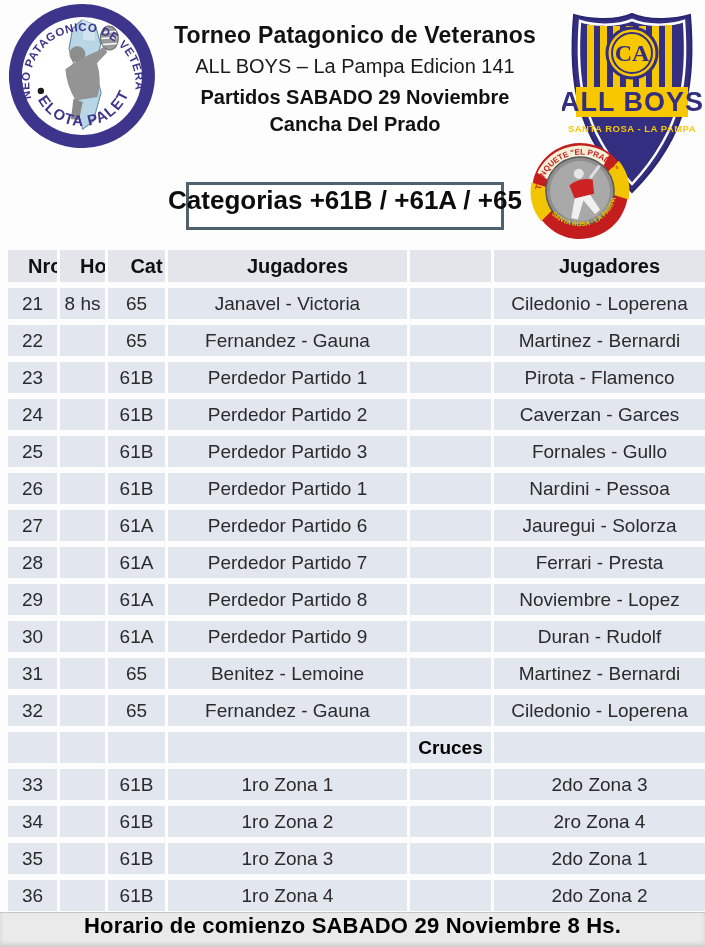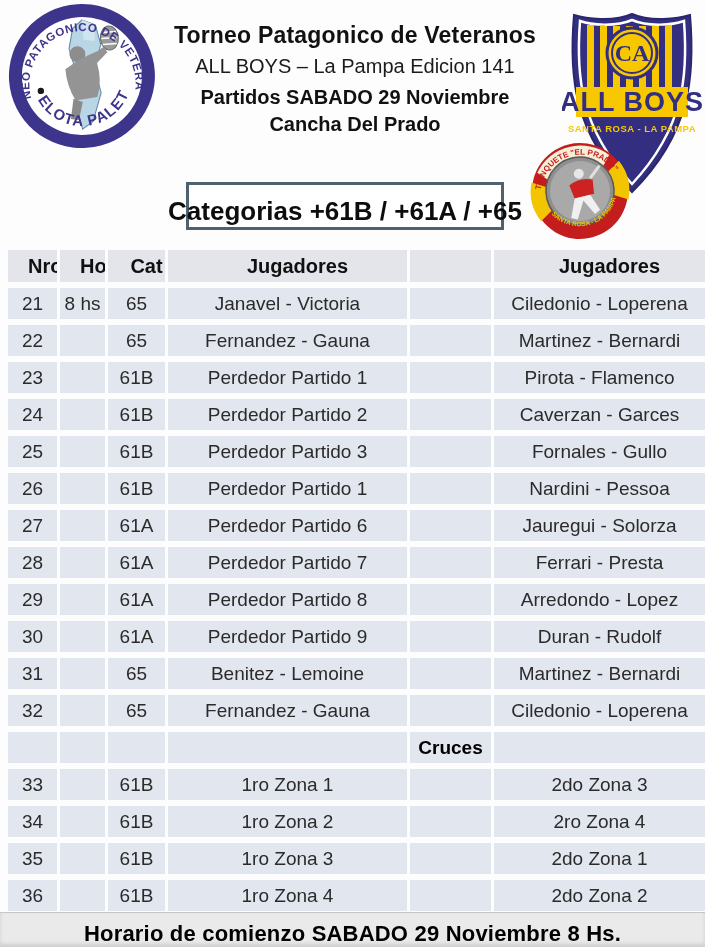--- a/index.html
+++ b/index.html
@@ -11,36 +11,36 @@
   .title-line1{font-size:23px;font-weight:bold;letter-spacing:.2px;}
   .title-line2{font-size:20px;font-weight:400;margin-top:6px;color:#1b1b1b;}
   .title-line3{font-size:20px;font-weight:bold;margin-top:8px;}
   .title-line4{font-size:20px;font-weight:bold;margin-top:4px;}
 
   .logo-left{position:absolute;left:6px;top:2px;width:152px;height:150px;}
   .logo-shield{position:absolute;left:562px;top:8px;width:140px;height:190px;}
   .logo-prado{position:absolute;left:523px;top:141px;width:118px;height:100px;}
 
   .cat-box{position:absolute;left:186px;top:182px;width:312px;height:42px;
-    border:3px solid #50616e;background:#fff;display:flex;align-items:flex-end;justify-content:center;}
+    border:3px solid #50616e;background:#fff;display:flex;align-items:flex-start;justify-content:center;}
   .cat-box span{font-size:26px;font-weight:bold;color:#0d0d0d;white-space:nowrap;}
 
   
   .table-wrap{position:absolute;left:0;top:250px;width:705px;}
   .trow{display:grid;grid-template-columns:49px 45px 57px 239px 81px 211px;column-gap:3px;
     margin:0 0 6px 8px;}
   .cell{height:31px;background:#e2e6ee;font-size:19px;line-height:31px;text-align:center;
     color:#2b2b2b;overflow:hidden;white-space:nowrap;}
   .hrow .cell{font-weight:bold;color:#101010;background:#e3e5eb;height:32px;line-height:32px;font-size:20px;padding-left:20px;}
   .cell.bold{font-weight:bold;color:#000;}
 
   
   .footer{position:absolute;left:0;bottom:0;width:705px;height:34px;background:#eaeaea;
     border-top:1px solid #c6c6c6;box-shadow:inset 0 -3px 4px rgba(0,0,0,.12);
-    display:flex;align-items:flex-end;justify-content:center;}
+    display:flex;align-items:flex-start;justify-content:center;}
   .footer span{font-size:22px;font-weight:bold;color:#000;letter-spacing:.2px;}
 </style>
 </head>
 <body>
 
 <div class="page">
 
   <svg class="logo-left" viewBox="0 0 152 150">
     <g transform="rotate(-4 76 75)">
       <ellipse cx="76" cy="74" rx="73" ry="72" fill="#3d358b"></ellipse>
@@ -200,21 +200,21 @@
           <div class="cell">Perdedor Partido 7</div>
           <div class="cell"></div>
           <div class="cell">Ferrari - Presta</div>
         </div>
         <div class="trow">
           <div class="cell">29</div>
           <div class="cell"></div>
           <div class="cell">61A</div>
           <div class="cell">Perdedor Partido 8</div>
           <div class="cell"></div>
-          <div class="cell">Arredondo - Lopez</div>
+          <div class="cell">Noviembre - Lopez</div>
         </div>
         <div class="trow">
           <div class="cell">30</div>
           <div class="cell"></div>
           <div class="cell">61A</div>
           <div class="cell">Perdedor Partido 9</div>
           <div class="cell"></div>
           <div class="cell">Duran - Rudolf</div>
         </div>
         <div class="trow">

